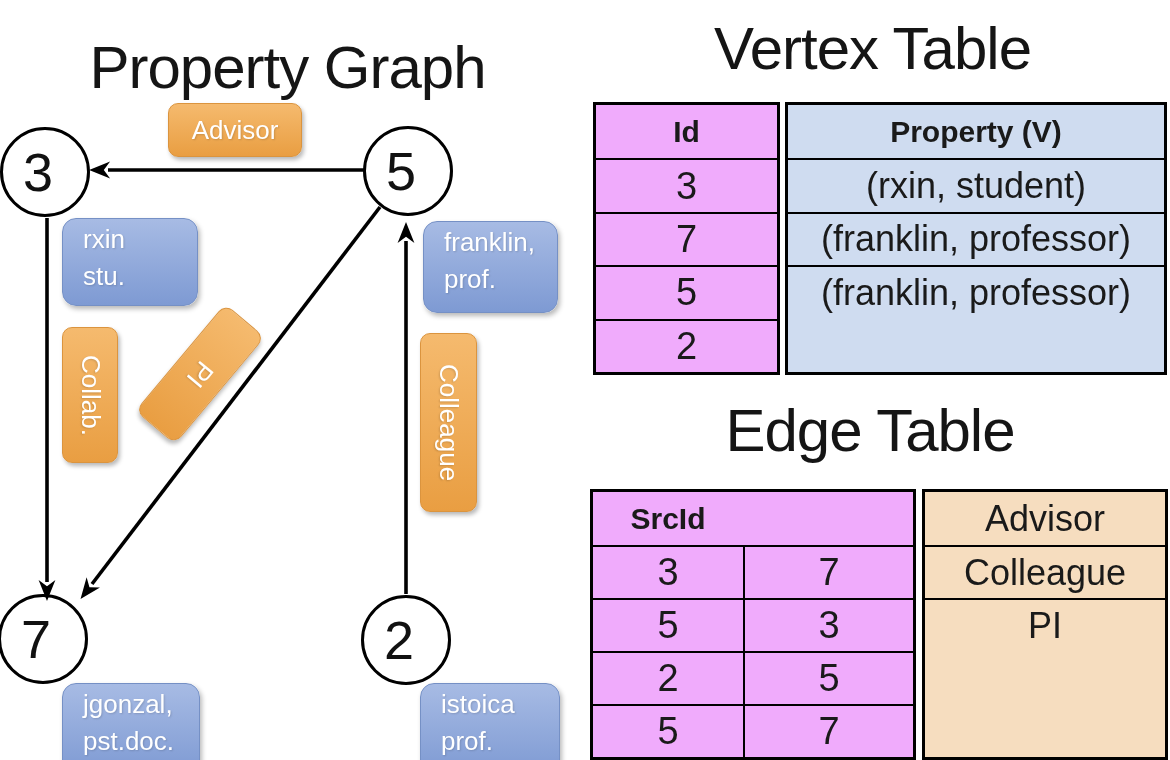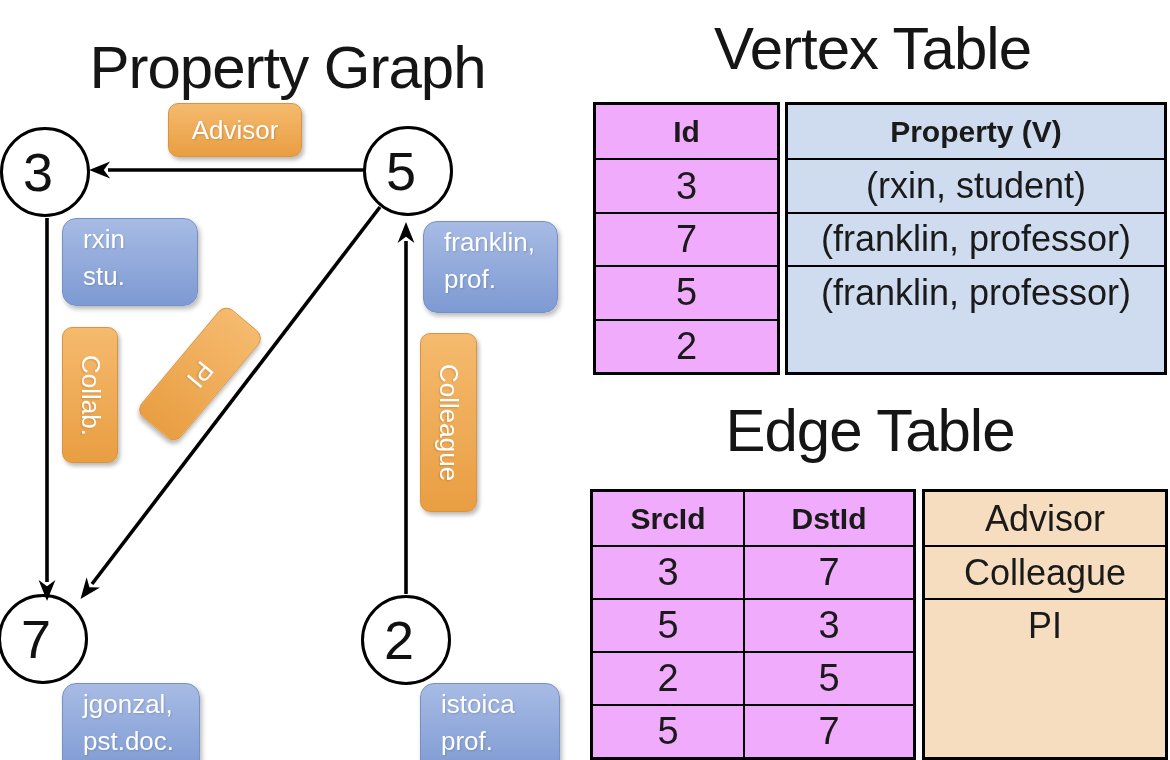--- a/index.html
+++ b/index.html
@@ -164,21 +164,20 @@
       <div class="row">
           <div class="cell">(franklin, professor)</div>
         </div>
     </div>
   </div>
 
   <div class="tbl-wrap" id="edge-table-wrap">
     <div class="subtbl" id="et-ids">
       <div class="row">
         <div class="cell hdr">SrcId</div>
-        <div class="cell hdr sep">DstId</div>
       </div>
       <div class="row">
         <div class="cell">3</div>
         <div class="cell sep">7</div>
       </div>
       <div class="row">
         <div class="cell">5</div>
         <div class="cell sep">3</div>
       </div>
       <div class="row">

